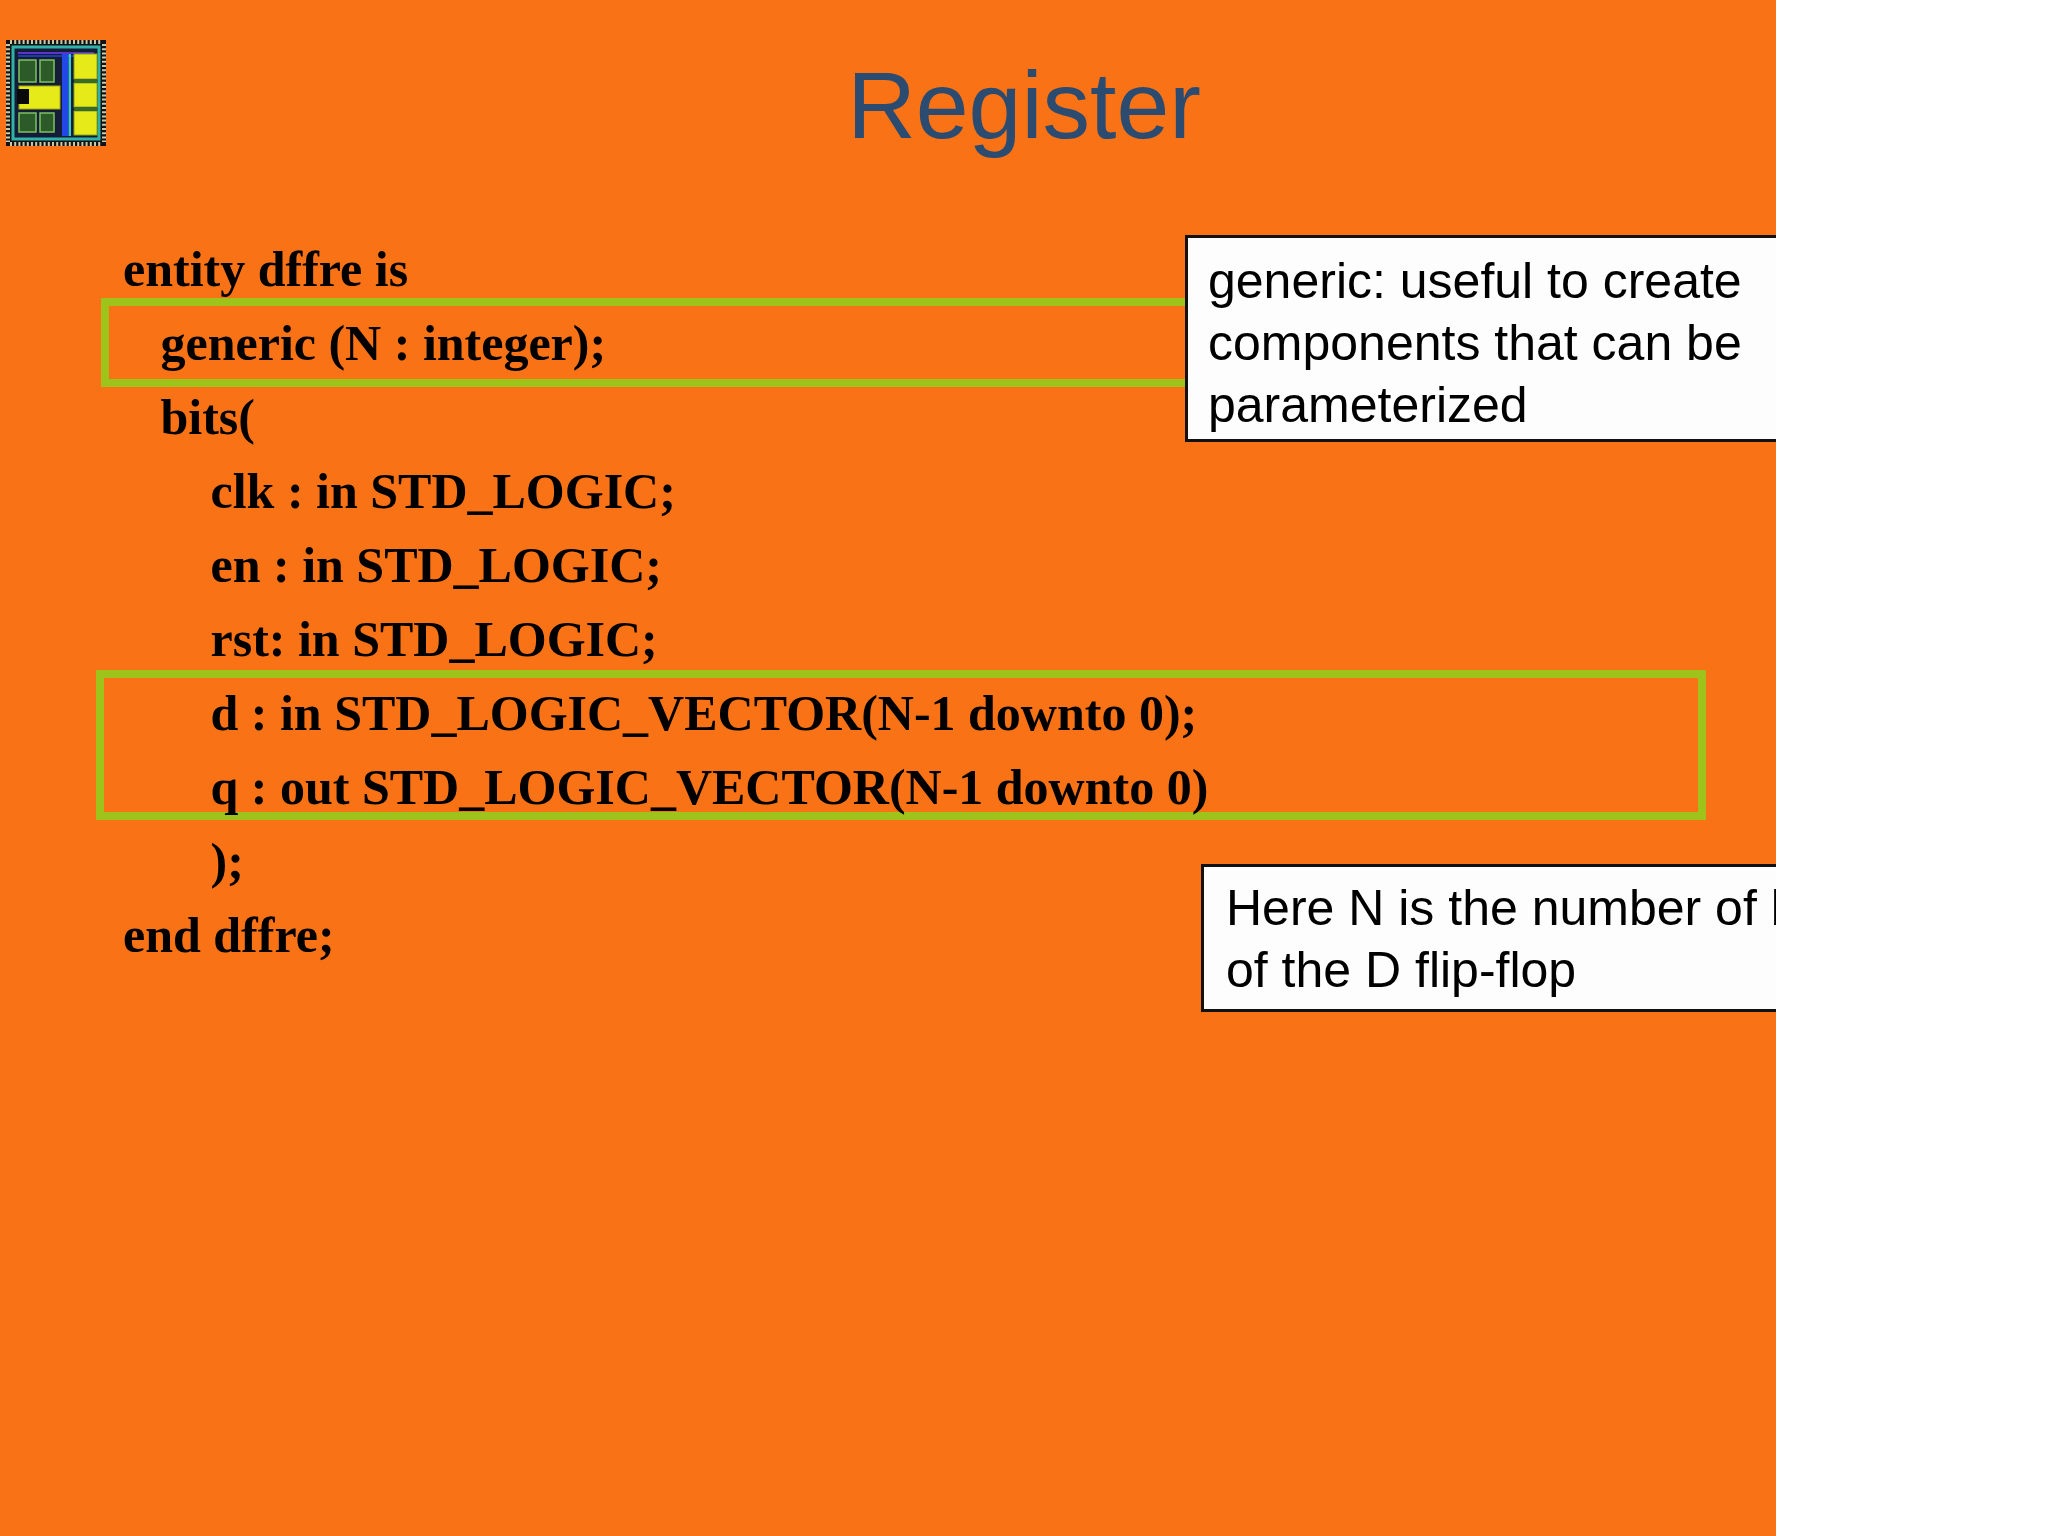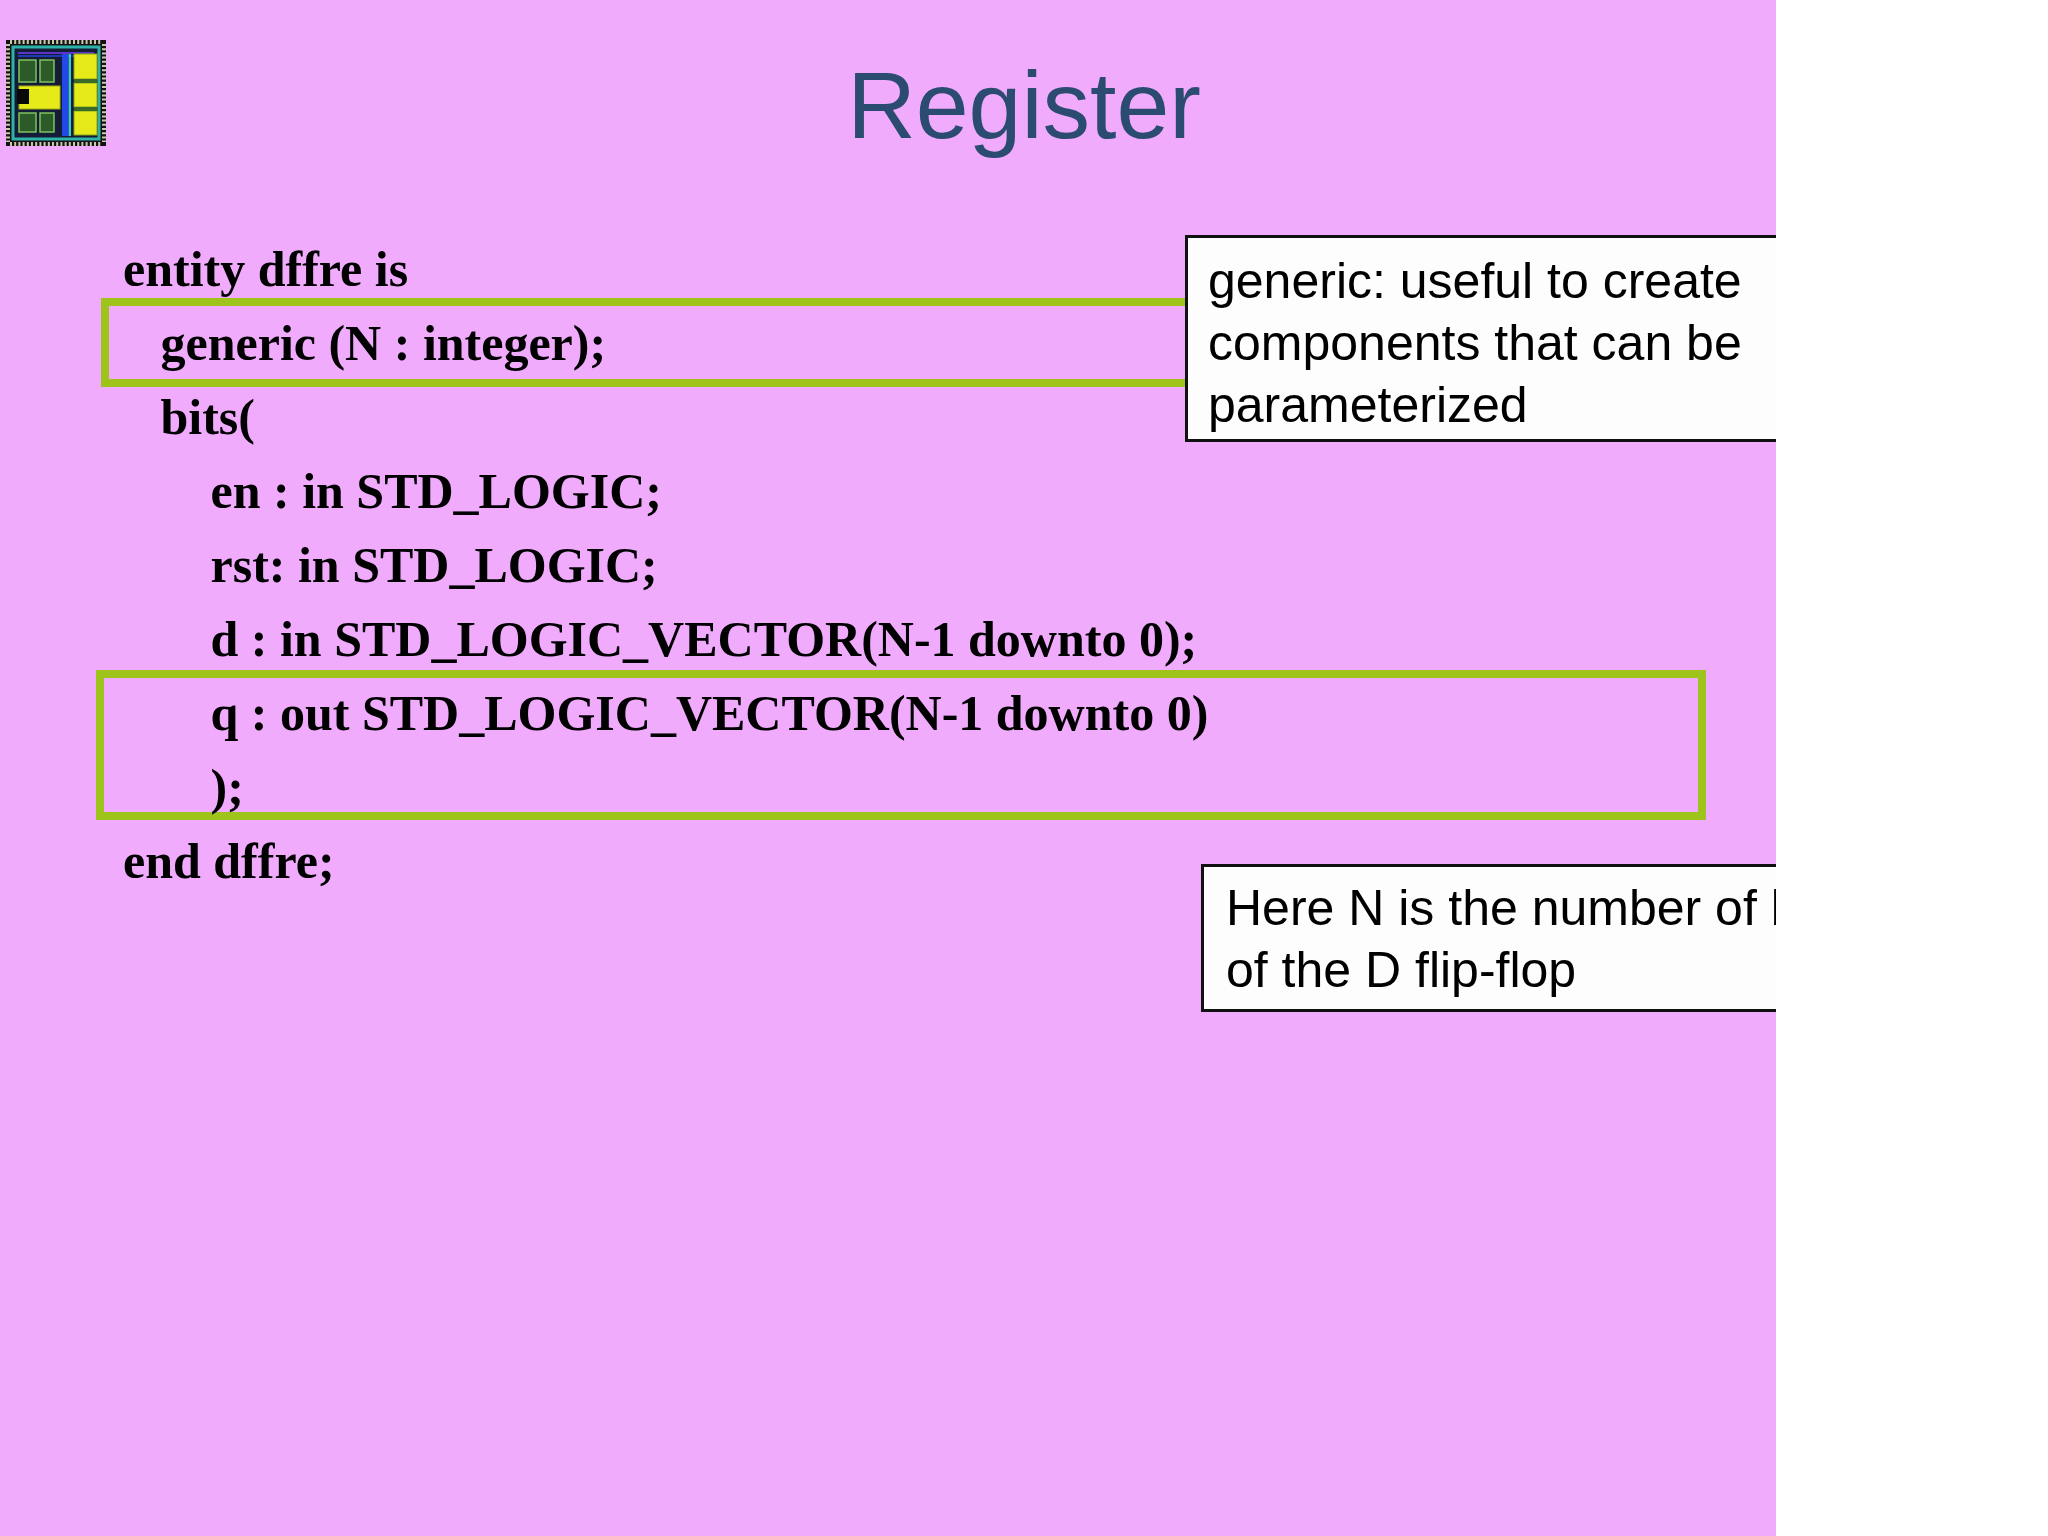--- a/index.html
+++ b/index.html
@@ -4,21 +4,21 @@
 <style>
   html, body {
     margin: 0;
     padding: 0;
     background: #ffffff;
   }
   .slide {
     position: relative;
     width: 1776px;
     height: 1536px;
-    background: #f0abfc;
+    background: #f97316;
     overflow: hidden;
     font-family: "Liberation Sans", sans-serif;
     color: #000;
   }
 
   
   .logo {
     position: absolute;
     left: 6px;
     top: 40px;
@@ -157,20 +157,21 @@
 
   <div class="title">Register</div>
 
   <div class="hl-box hl-generic"></div>
   <div class="hl-box hl-vectors"></div>
 
   <div class="code">
     <div class="code-line">entity dffre is</div>
     <div class="code-line">   generic (N : integer);</div>
     <div class="code-line">   bits(</div>
+    <div class="code-line">       clk : in STD_LOGIC;</div>
     <div class="code-line">       en : in STD_LOGIC;</div>
     <div class="code-line">       rst: in STD_LOGIC;</div>
     <div class="code-line">       d : in STD_LOGIC_VECTOR(N-1 downto 0);</div>
     <div class="code-line">       q : out STD_LOGIC_VECTOR(N-1 downto 0)</div>
     <div class="code-line">       );</div>
     <div class="code-line">end dffre;</div>
   </div>
 
   <div class="callout callout-generic">
     <span>generic: useful to create components that can be parameterized</span>

